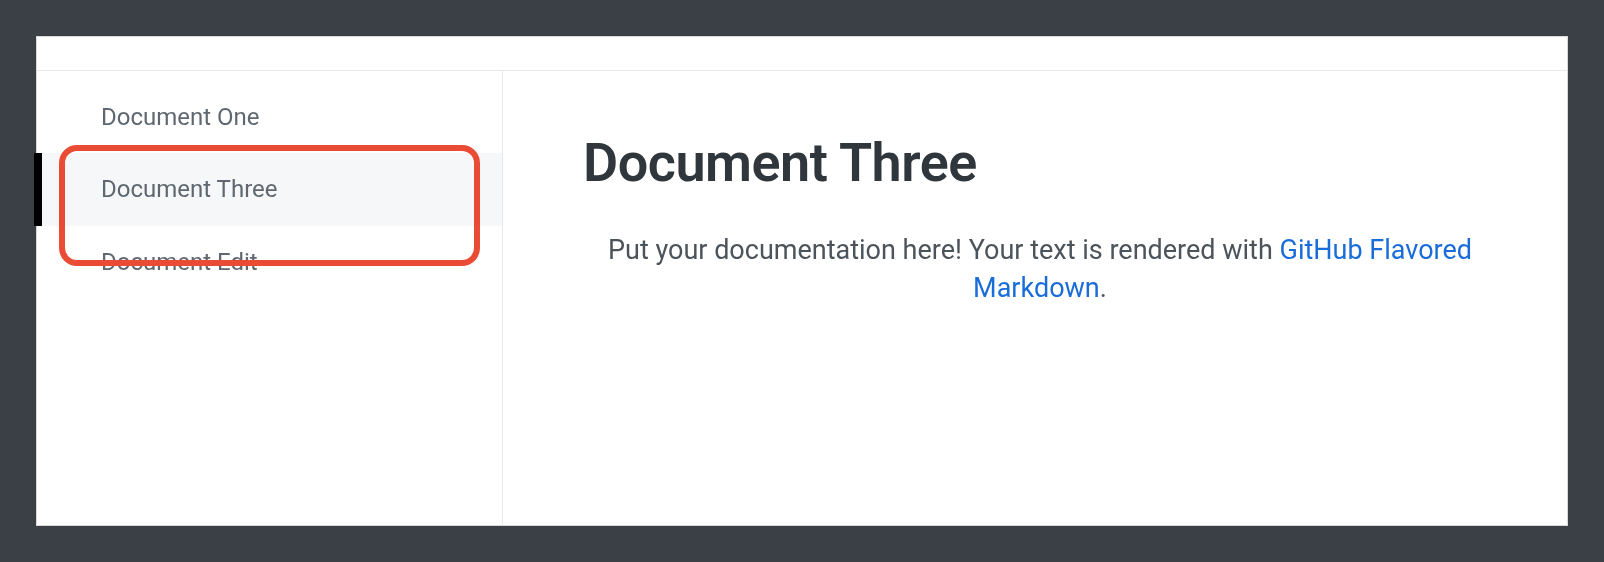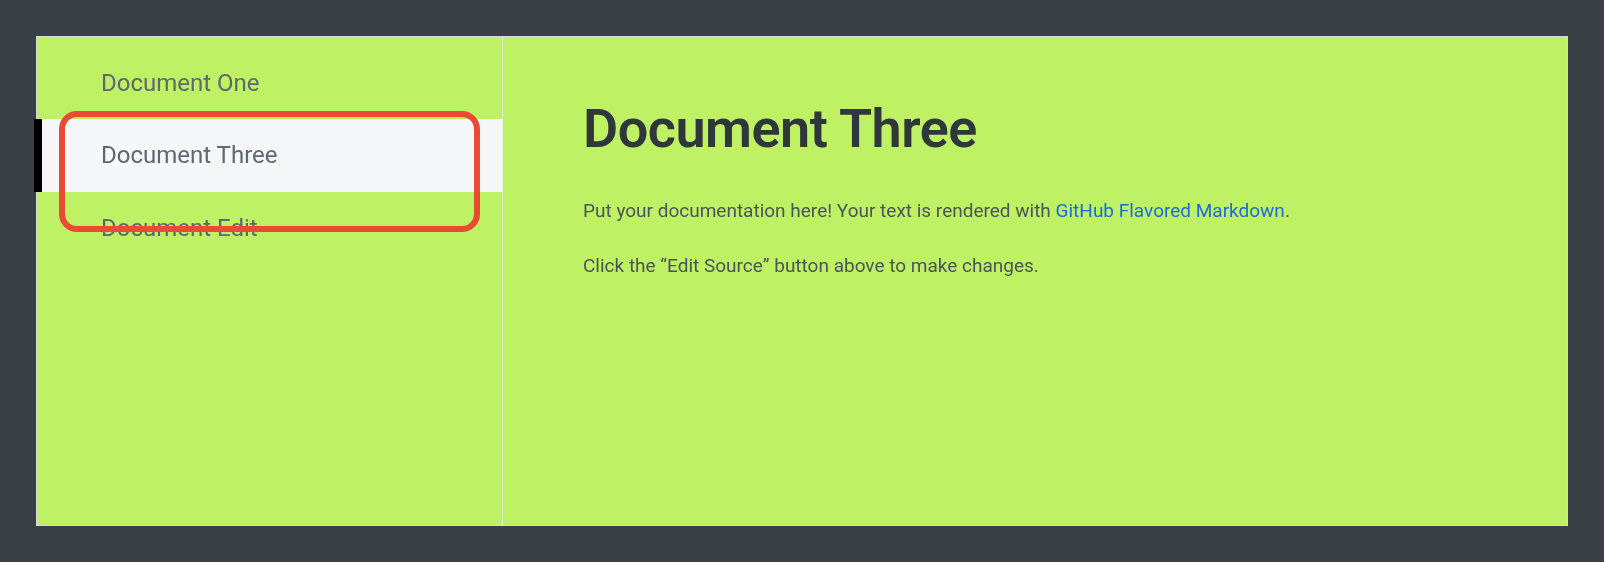--- a/index.html
+++ b/index.html
@@ -2,25 +2,26 @@
 <html><head>
   <meta charset="utf-8">
   <style>
     * { box-sizing: border-box; margin: 0; padding: 0; }
     body {
       font-family: -apple-system, BlinkMacSystemFont, "Segoe UI", Roboto, Helvetica, Arial, sans-serif;
       background: #3a4045;
       padding: 36px;
     }
     .window {
-      background: #bef264;
+      background: #ffffff;
       border: 1px solid #d6d8da;
       width: 100%;
       height: 490px;
       display: flex;
+      flex-direction: column;
     }
     .topbar {
       height: 34px;
       border-bottom: 1px solid #e6e8ea;
       flex: 0 0 auto;
     }
     .split {
       display: flex;
       flex: 1 1 auto;
       min-height: 0;
@@ -64,24 +65,25 @@
       color: #3a4248;
     }
     .content h1 {
       font-size: 54px;
       font-weight: 600;
       letter-spacing: -0.5px;
       margin-bottom: 38px;
       color: #2f363c;
     }
     .content p {
-      font-size: 19px;
+      font-size: 27px;
       line-height: 1.4;
       margin-bottom: 28px;
       color: #4c545b;
+      text-align: center;
     }
     .content a {
       color: #1a6dd8;
       text-decoration: none;
       cursor: pointer;
     }
   </style>
 </head>
 <body>
 
@@ -100,17 +102,16 @@
         <span>Document Edit</span>
       </div>
       <div class="highlight-box" id="hl" style="left: 22px; top: 74px; width: 421px; height: 121px;"></div>
     </div>
 
     <div class="content">
       <h1>Document Three</h1>
       <p>
         <span>Put your documentation here! Your text is rendered with </span><a>GitHub Flavored Markdown</a><span>.</span>
       </p>
-      <p>Click the “Edit Source” button above to make changes.</p>
     </div>
 
   </div>
 </div>
 
 </body></html>

